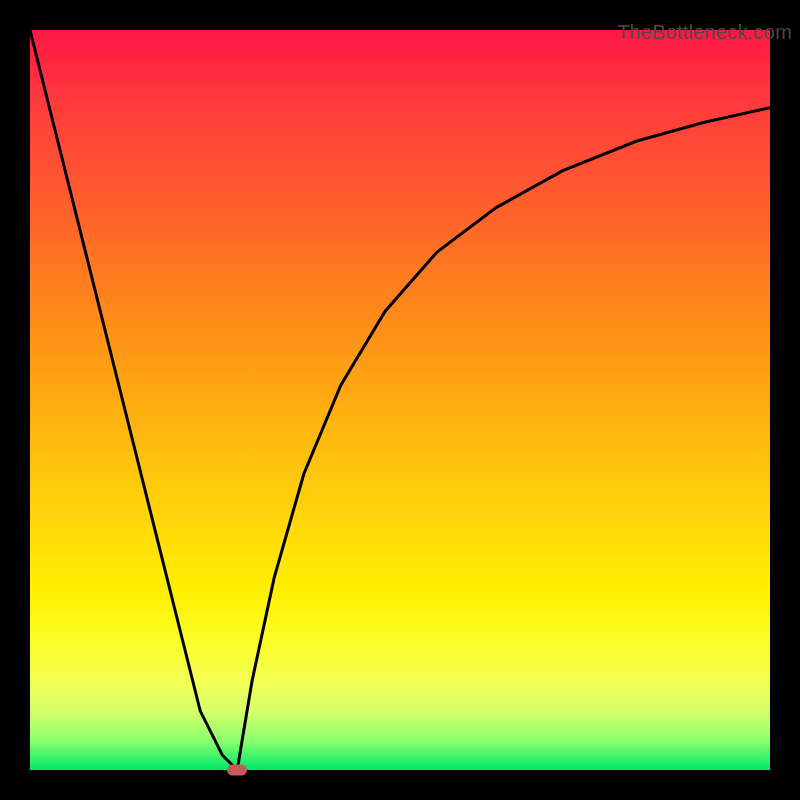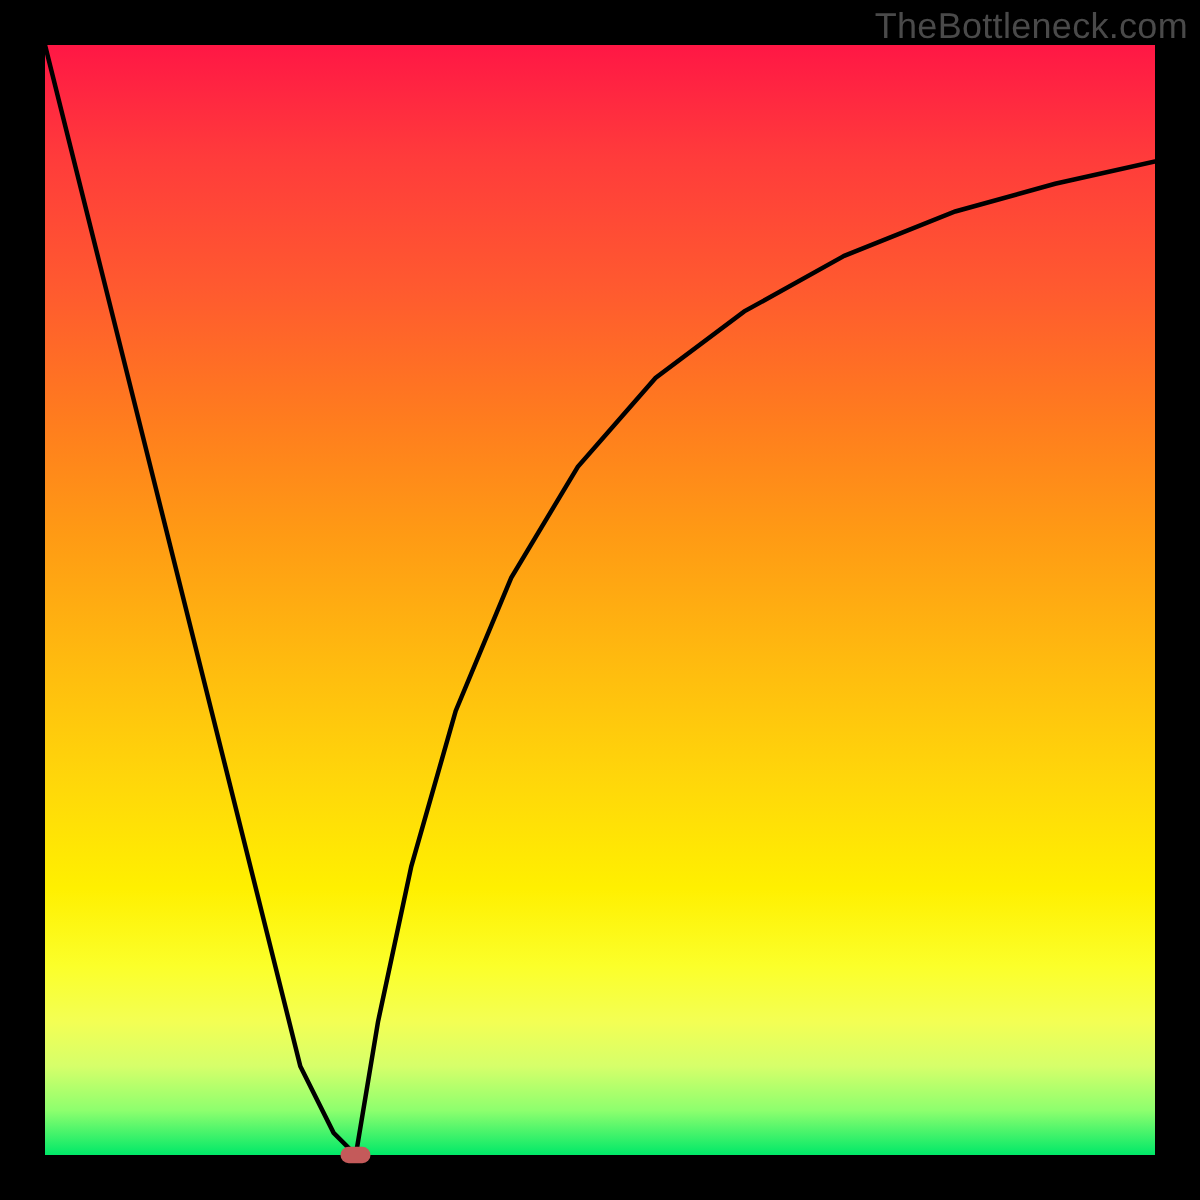--- a/index.html
+++ b/index.html
@@ -42,24 +42,24 @@
   .curve-layer {
     position: absolute;
     left: 0;
     top: 0;
     width: 740px;
     height: 740px;
     pointer-events: none;
   }
   .watermark {
     position: absolute;
-    top: 4px;
+    top: 21px;
     right: 8px;
     color: #4a4a4a;
-    font-size: 24px;
+    font-size: 20px;
     font-weight: 500;
     letter-spacing: 0.2px;
     user-select: none;
   }
   .marker {
     position: absolute;
     width: 20px;
     height: 11px;
     background: #c45a5a;
     border-radius: 6px;

